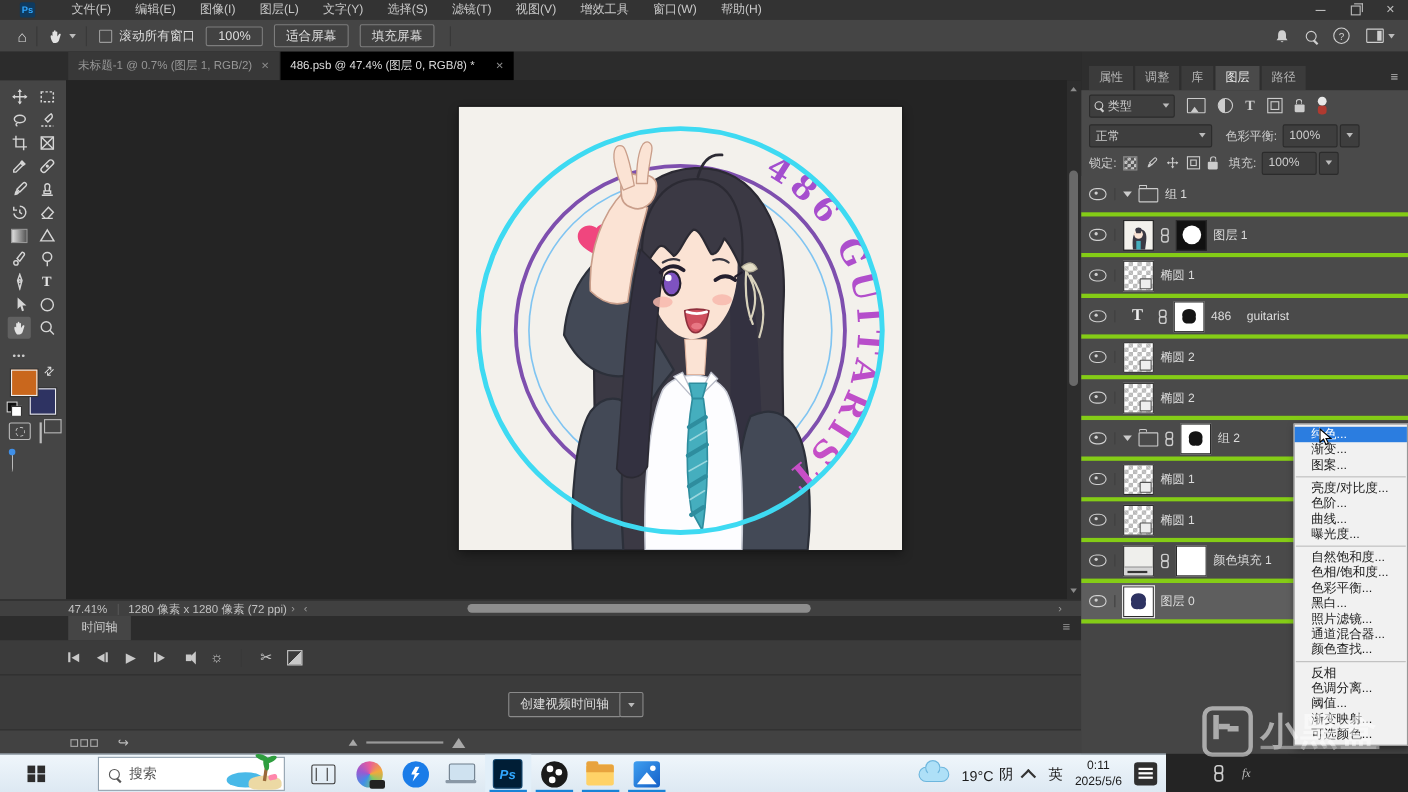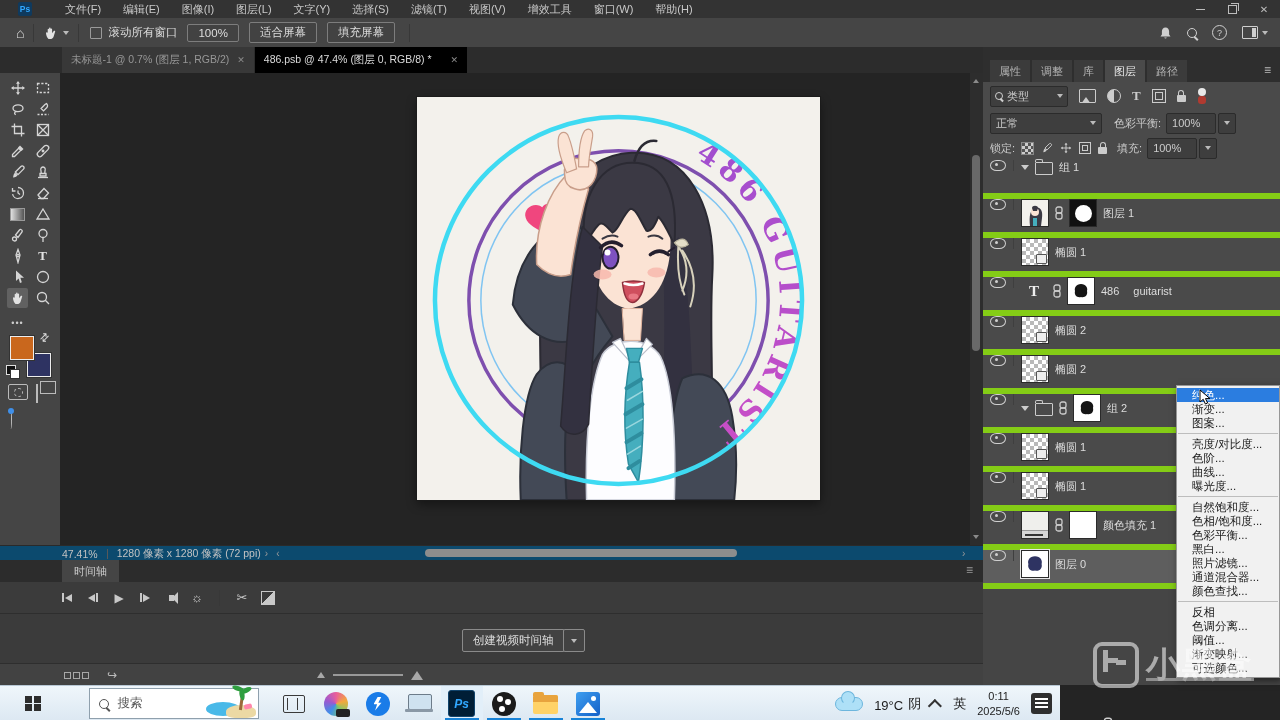--- a/index.html
+++ b/index.html
@@ -61,21 +61,21 @@
 
   
   .canvas-area{left:60px;top:73px;width:910px;height:472px;background:#242424;}
   .artboard{left:417px;top:97px;width:403px;height:403px;box-shadow:0 0 0 1px #1b1b1b,0 4px 10px rgba(0,0,0,.45);}
   .vscroll{left:970px;top:73px;width:13px;height:472px;background:#2d2d2d;}
   .vthumb{position:absolute;left:2px;top:82px;width:8px;height:196px;background:#696969;border-radius:4px;}
   .sc-up{position:absolute;left:3px;top:6px;width:0;height:0;border-left:3.5px solid transparent;border-right:3.5px solid transparent;border-bottom:4.5px solid #8a8a8a;}
   .sc-dn{position:absolute;left:3px;bottom:6px;width:0;height:0;border-left:3.5px solid transparent;border-right:3.5px solid transparent;border-top:4.5px solid #8a8a8a;}
 
   
-  .statusbar{left:0;top:545px;width:983px;height:15px;background:#0c4a6e;border-top:1px solid #2a2a2a;font-size:10.5px;color:#c2c2c2;display:flex;align-items:center;}
+  .statusbar{left:0;top:545px;width:983px;height:15px;background:#404040;border-top:1px solid #2a2a2a;font-size:10.5px;color:#c2c2c2;display:flex;align-items:center;}
   .sb-sep{width:1px;height:10px;background:#585858;margin:0 9px;}
   .hthumb{position:absolute;left:425px;top:3px;width:312px;height:8px;background:#8d8d8d;border-radius:4px;}
   .sb-chev{color:#9a9a9a;font-size:10px;margin:0 4px;}
 
   
   .timeline{left:0;top:560px;width:983px;height:125px;background:#3b3b3b;}
   .tl-tabs{height:22px;background:#2c2c2c;display:flex;}
   .tl-tab{margin-left:62px;background:#454545;color:#c9c9c9;font-size:11px;padding:0 12px;line-height:22px;}
   .tl-menu{position:absolute;right:10px;top:3px;color:#999;font-size:12px;}
   .tl-controls{height:31px;border-bottom:1px solid #2e2e2e;display:flex;align-items:center;color:#c8c8c8;}
@@ -118,21 +118,21 @@
   .pin-tog{width:9px;height:16px;margin-left:12px;position:relative;}
   .pin-tog i{position:absolute;left:0;top:0;width:8px;height:8px;border-radius:50%;background:#e8e8e8;}
   .pin-tog b{position:absolute;left:0;bottom:0;width:8px;height:8px;border-radius:3px;background:#b03a30;}
   .dd{background:#3e3e3e;border:1px solid #2b2b2b;border-radius:2px;height:19px;display:flex;align-items:center;padding:0 5px;justify-content:space-between;}
   .fld{background:#3e3e3e;border:1px solid #2b2b2b;border-radius:2px;height:19px;display:flex;align-items:center;padding:0 5px;}
   .chev-box{width:16px;height:19px;background:#3e3e3e;border:1px solid #2b2b2b;border-radius:2px;margin-left:2px;display:flex;align-items:center;justify-content:center;}
   .checker-ic{width:11px;height:11px;border:1px solid #888;background-image:linear-gradient(45deg,#ccc 25%,transparent 25%,transparent 75%,#ccc 75%),linear-gradient(45deg,#ccc 25%,transparent 25%,transparent 75%,#ccc 75%);background-size:6px 6px;background-position:0 0,3px 3px;background-color:#555;}
   .mini-svg{stroke:#ccc;fill:none;stroke-width:1.3;}
 
   
-  .lrow{height:33px;display:flex;align-items:flex-start;border-bottom:6px solid #84cc16;background:#4a4a4a;}
+  .lrow{height:33px;display:flex;align-items:center;border-bottom:4px solid #84cc16;background:#4a4a4a;}
   .lrow.selected{background:#5e5e5e;}
   .eye-cell{width:30px;border-right:1px solid #3f3f3f;display:flex;align-items:center;justify-content:center;}
   .eye{width:14px;height:9px;border:1.2px solid #d0d0d0;border-radius:50% 50% 50% 50%/60% 60% 60% 60%;position:relative;}
   .eye:after{content:"";position:absolute;left:4px;top:2px;width:3px;height:3px;border-radius:50%;background:#d0d0d0;}
   .lcontent{display:flex;align-items:center;padding-left:7px;gap:6px;font-size:11px;color:#ddd;white-space:nowrap;}
   .chev-open{width:0;height:0;border-left:4px solid transparent;border-right:4px solid transparent;border-top:5px solid #ccc;}
   .folder{width:16px;height:11px;border:1.3px solid #ccc;border-radius:1px;position:relative;margin-top:2px;}
   .folder:before{content:"";position:absolute;left:-1px;top:-4px;width:6px;height:2px;border:1.3px solid #ccc;border-bottom:none;border-radius:2px 2px 0 0;}
   .thumb{width:26px;height:26px;border:1px solid #2a2a2a;flex:0 0 auto;}
   .thumb.sel{outline:1.5px solid #e8e8e8;}

